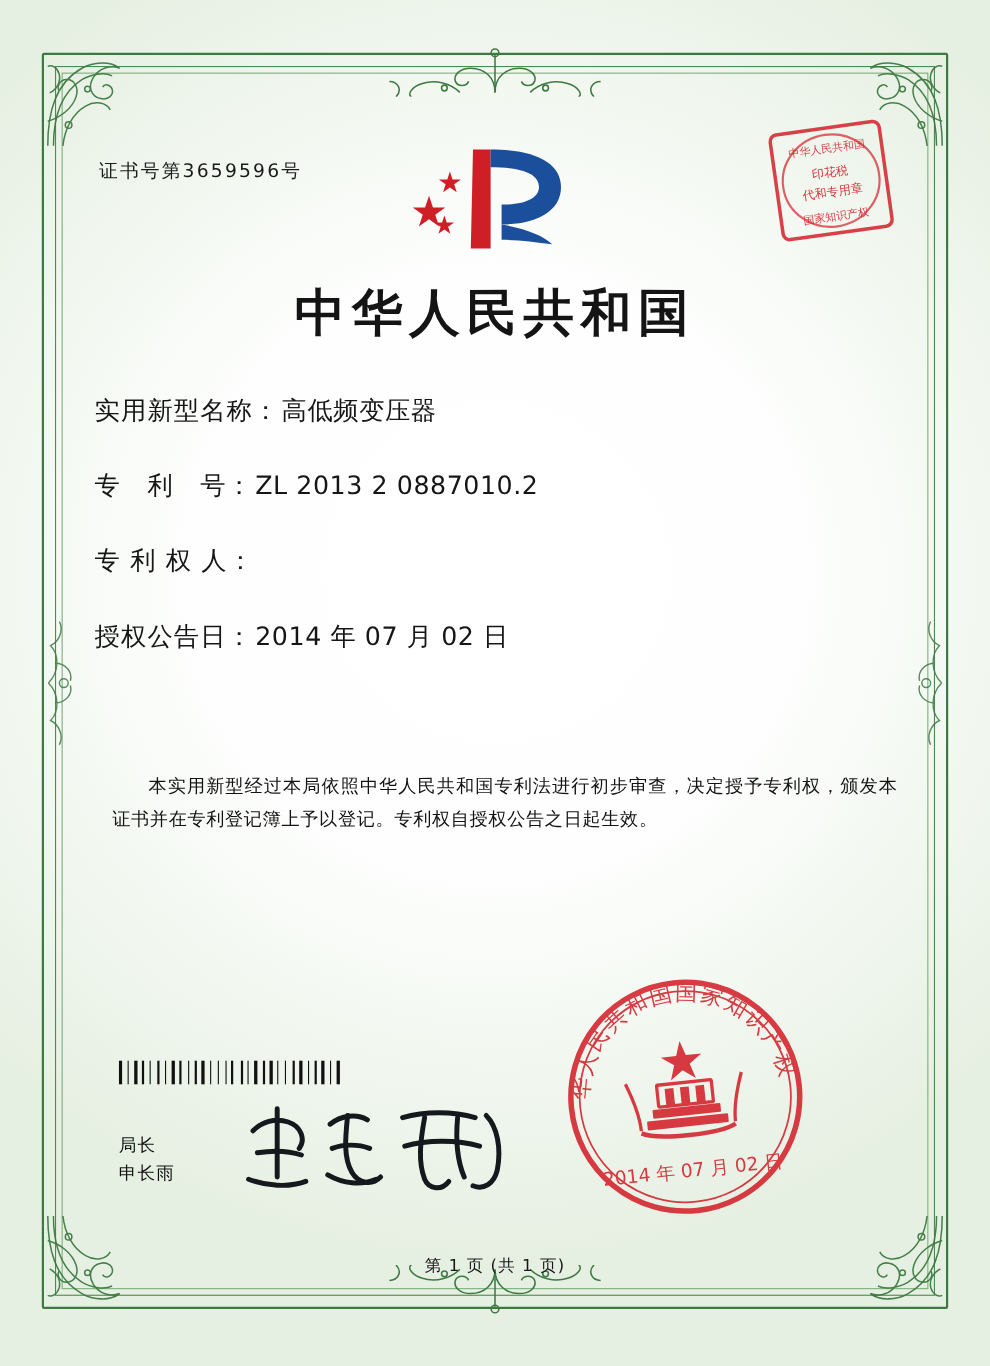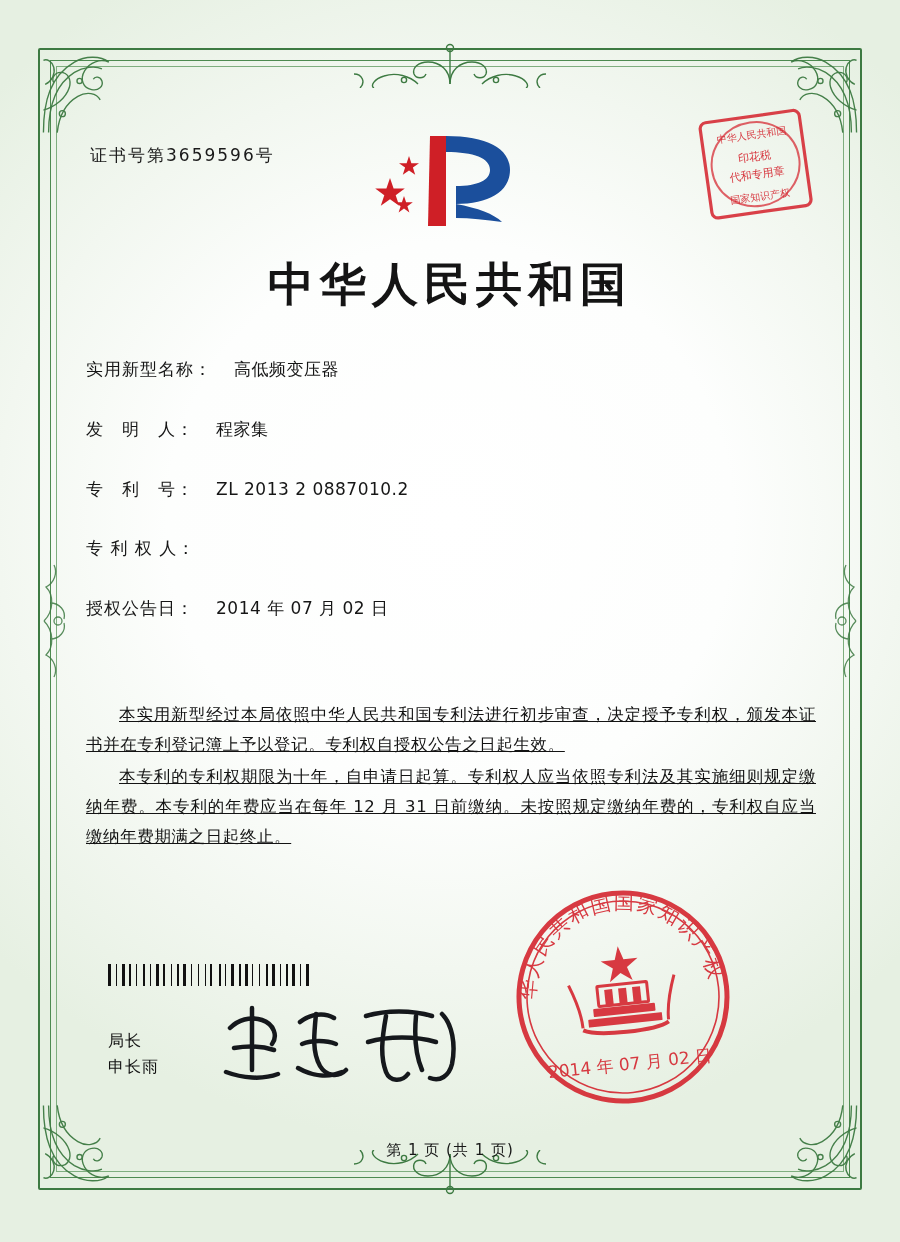--- a/index.html
+++ b/index.html
@@ -144,24 +144,23 @@
   .fields {
     position: absolute;
     left: 10px;
     right: 10px;
     top: 262px;
   }
   .field-row {
     display: flex;
     align-items: baseline;
     margin-bottom: 36px;
-    font-size: 17px;
+    font-size: 23px;
     color: #161616;
     line-height: 1.4;
-    gap: 20px;
   }
   .field-label {
     white-space: pre;
     letter-spacing: 1px;
   }
   .field-value {
     margin-left: 2px;
     letter-spacing: 0.5px;
     text-align: right;
   }
@@ -171,23 +170,22 @@
     left: 10px;
     right: 8px;
     top: 604px;
     font-size: 16.5px;
     line-height: 30px;
     color: #131313;
     text-align: justify;
     letter-spacing: 0.6px;
   }
   .body-text p {
-    margin: 0 0 2px 0;
+    margin: 0 0 2px 16px;
     text-indent: 2em;
-    text-decoration: underline;
   }
 
   
   .barcode {
     position: absolute;
     left: 32px;
     bottom: 166px;
     width: 250px;
     height: 22px;
     display: flex;
@@ -377,39 +375,34 @@
     </div>
 
     <div class="title">中华人民共和国</div>
 
     <div class="fields">
       <div class="field-row">
         <span class="field-label">实用新型名称：</span>
         <span class="field-value">高低频变压器</span>
       </div>
       <div class="field-row">
-        <span class="field-label">发　明　人：</span>
-        <span class="field-value">程家集</span>
-      </div>
-      <div class="field-row">
         <span class="field-label">专　利　号：</span>
         <span class="field-value">ZL 2013 2 0887010.2</span>
       </div>
       <div class="field-row">
         <span class="field-label">专 利 权 人：</span>
       </div>
       <div class="field-row">
         <span class="field-label">授权公告日：</span>
         <span class="field-value">2014 年 07 月 02 日</span>
       </div>
     </div>
 
     <div class="body-text">
       <p>本实用新型经过本局依照中华人民共和国专利法进行初步审查，决定授予专利权，颁发本证书并在专利登记簿上予以登记。专利权自授权公告之日起生效。</p>
-      <p>本专利的专利权期限为十年，自申请日起算。专利权人应当依照专利法及其实施细则规定缴纳年费。本专利的年费应当在每年 12 月 31 日前缴纳。未按照规定缴纳年费的，专利权自应当缴纳年费期满之日起终止。</p>
     </div>
 
     <div class="barcode">
         <i style="width: 3px; margin-right: 2px;"></i>
         <i style="width: 1px; margin-right: 1.5px; background: transparent;"></i>
         <i style="width: 1px; margin-right: 1.5px;"></i>
         <i style="width: 2px; margin-right: 2px; background: transparent;"></i>
         <i style="width: 3px; margin-right: 1.5px;"></i>
         <i style="width: 1px; margin-right: 1.5px; background: transparent;"></i>
         <i style="width: 2px; margin-right: 2px;"></i>

